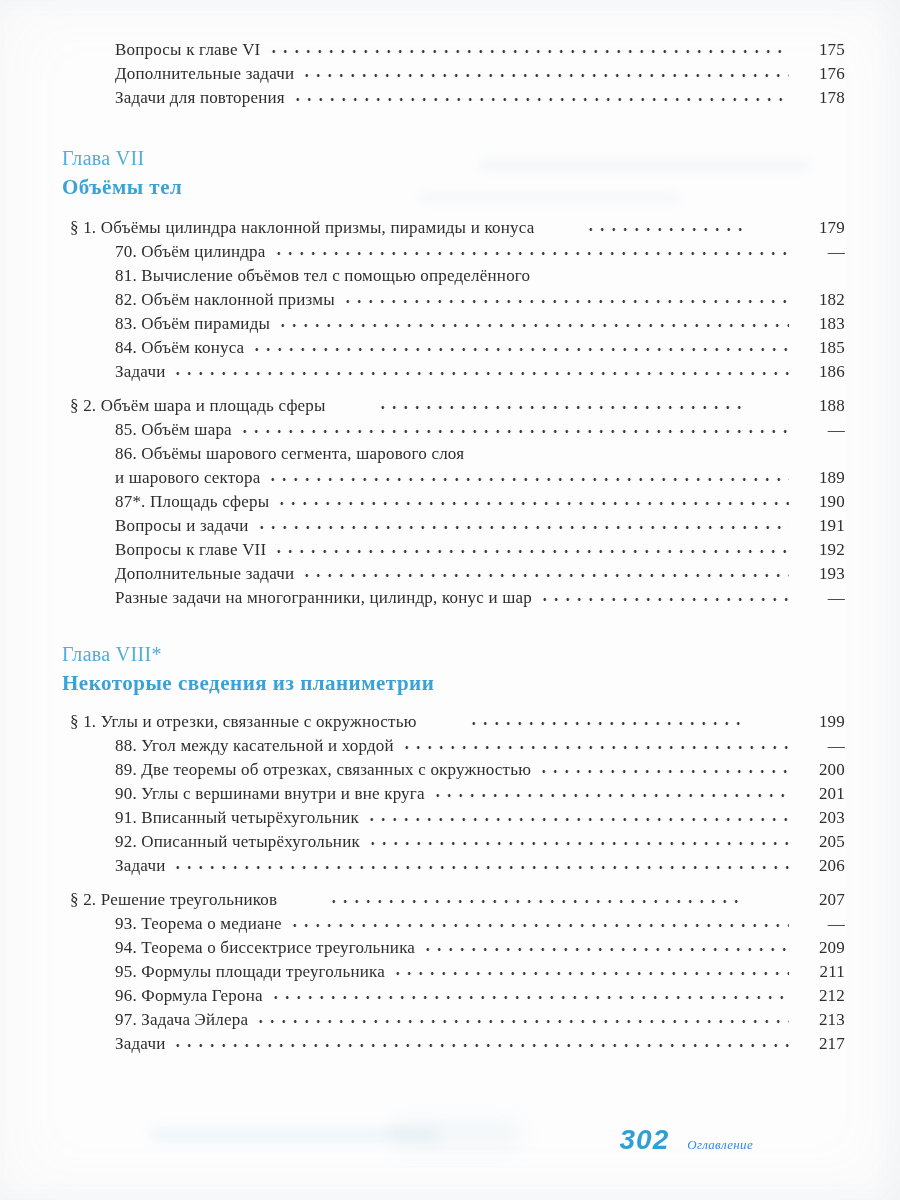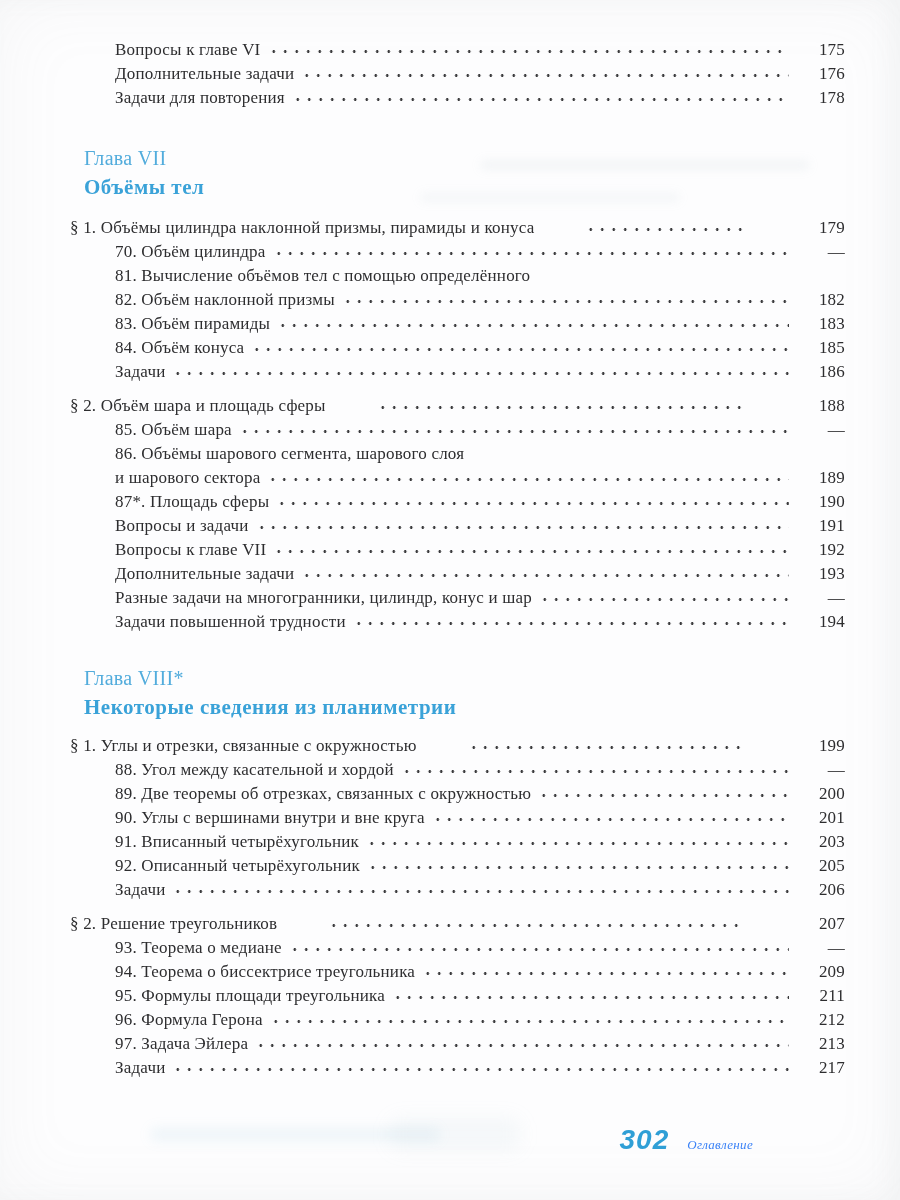--- a/index.html
+++ b/index.html
@@ -20,21 +20,21 @@
   .label { white-space: nowrap; }
   .dots {
     flex: 1 1 auto; height: 16px; margin: 0 10px 0 7px;
     background-image: radial-gradient(circle, #3b3b3d 1.25px, rgba(0,0,0,0) 1.55px);
     background-size: 11.5px 5px;
     background-repeat: repeat-x;
     background-position: left bottom 1px;
   }
   .spacer { flex: 1 1 auto; }
   .pg { flex: none; min-width: 46px; text-align: right; white-space: nowrap; }
-  .chapter { padding-left: 84px; margin-top: 34px; margin-bottom: 14px; }
+  .chapter { padding-left: 62px; margin-top: 34px; margin-bottom: 14px; }
   .chapter.second { margin-top: 30px; margin-bottom: 12px; }
   .chapter-number { font-size: 20px; line-height: 28px; color: #52acdc; letter-spacing: 0.3px; }
   .chapter-title  { font-size: 21px; line-height: 30px; color: #3aa2d8; font-weight: bold; letter-spacing: 0.5px; }
   .group + .group { margin-top: 12px; }
   .group.tight { margin-top: 10px; }
   .footer {
     position: absolute; top: 1124px; left: 0; right: 147px;
     display: flex; justify-content: flex-end; align-items: baseline; gap: 18px;
   }
   .footer-num {
@@ -151,25 +151,20 @@
         <div class="row item">
           <span class="label">Дополнительные задачи</span>
           <span class="dots"></span>
           <span class="pg">193</span>
         </div>
         <div class="row item">
           <span class="label">Разные задачи на многогранники, цилиндр, конус и шар</span>
           <span class="dots"></span>
           <span class="pg">—</span>
         </div>
-        <div class="row item">
-          <span class="label">Задачи повышенной трудности</span>
-          <span class="dots"></span>
-          <span class="pg">194</span>
-        </div>
       </div>
       <div class="chapter second">
         <div class="chapter-number">Глава VIII*</div>
         <div class="chapter-title">Некоторые сведения из планиметрии</div>
       </div>
       <div class="group">
         <div class="row section">
           <span class="label">§ 1. Углы и отрезки, связанные с окружностью</span>
           <span class="dots"></span>
           <span class="pg">199</span>

